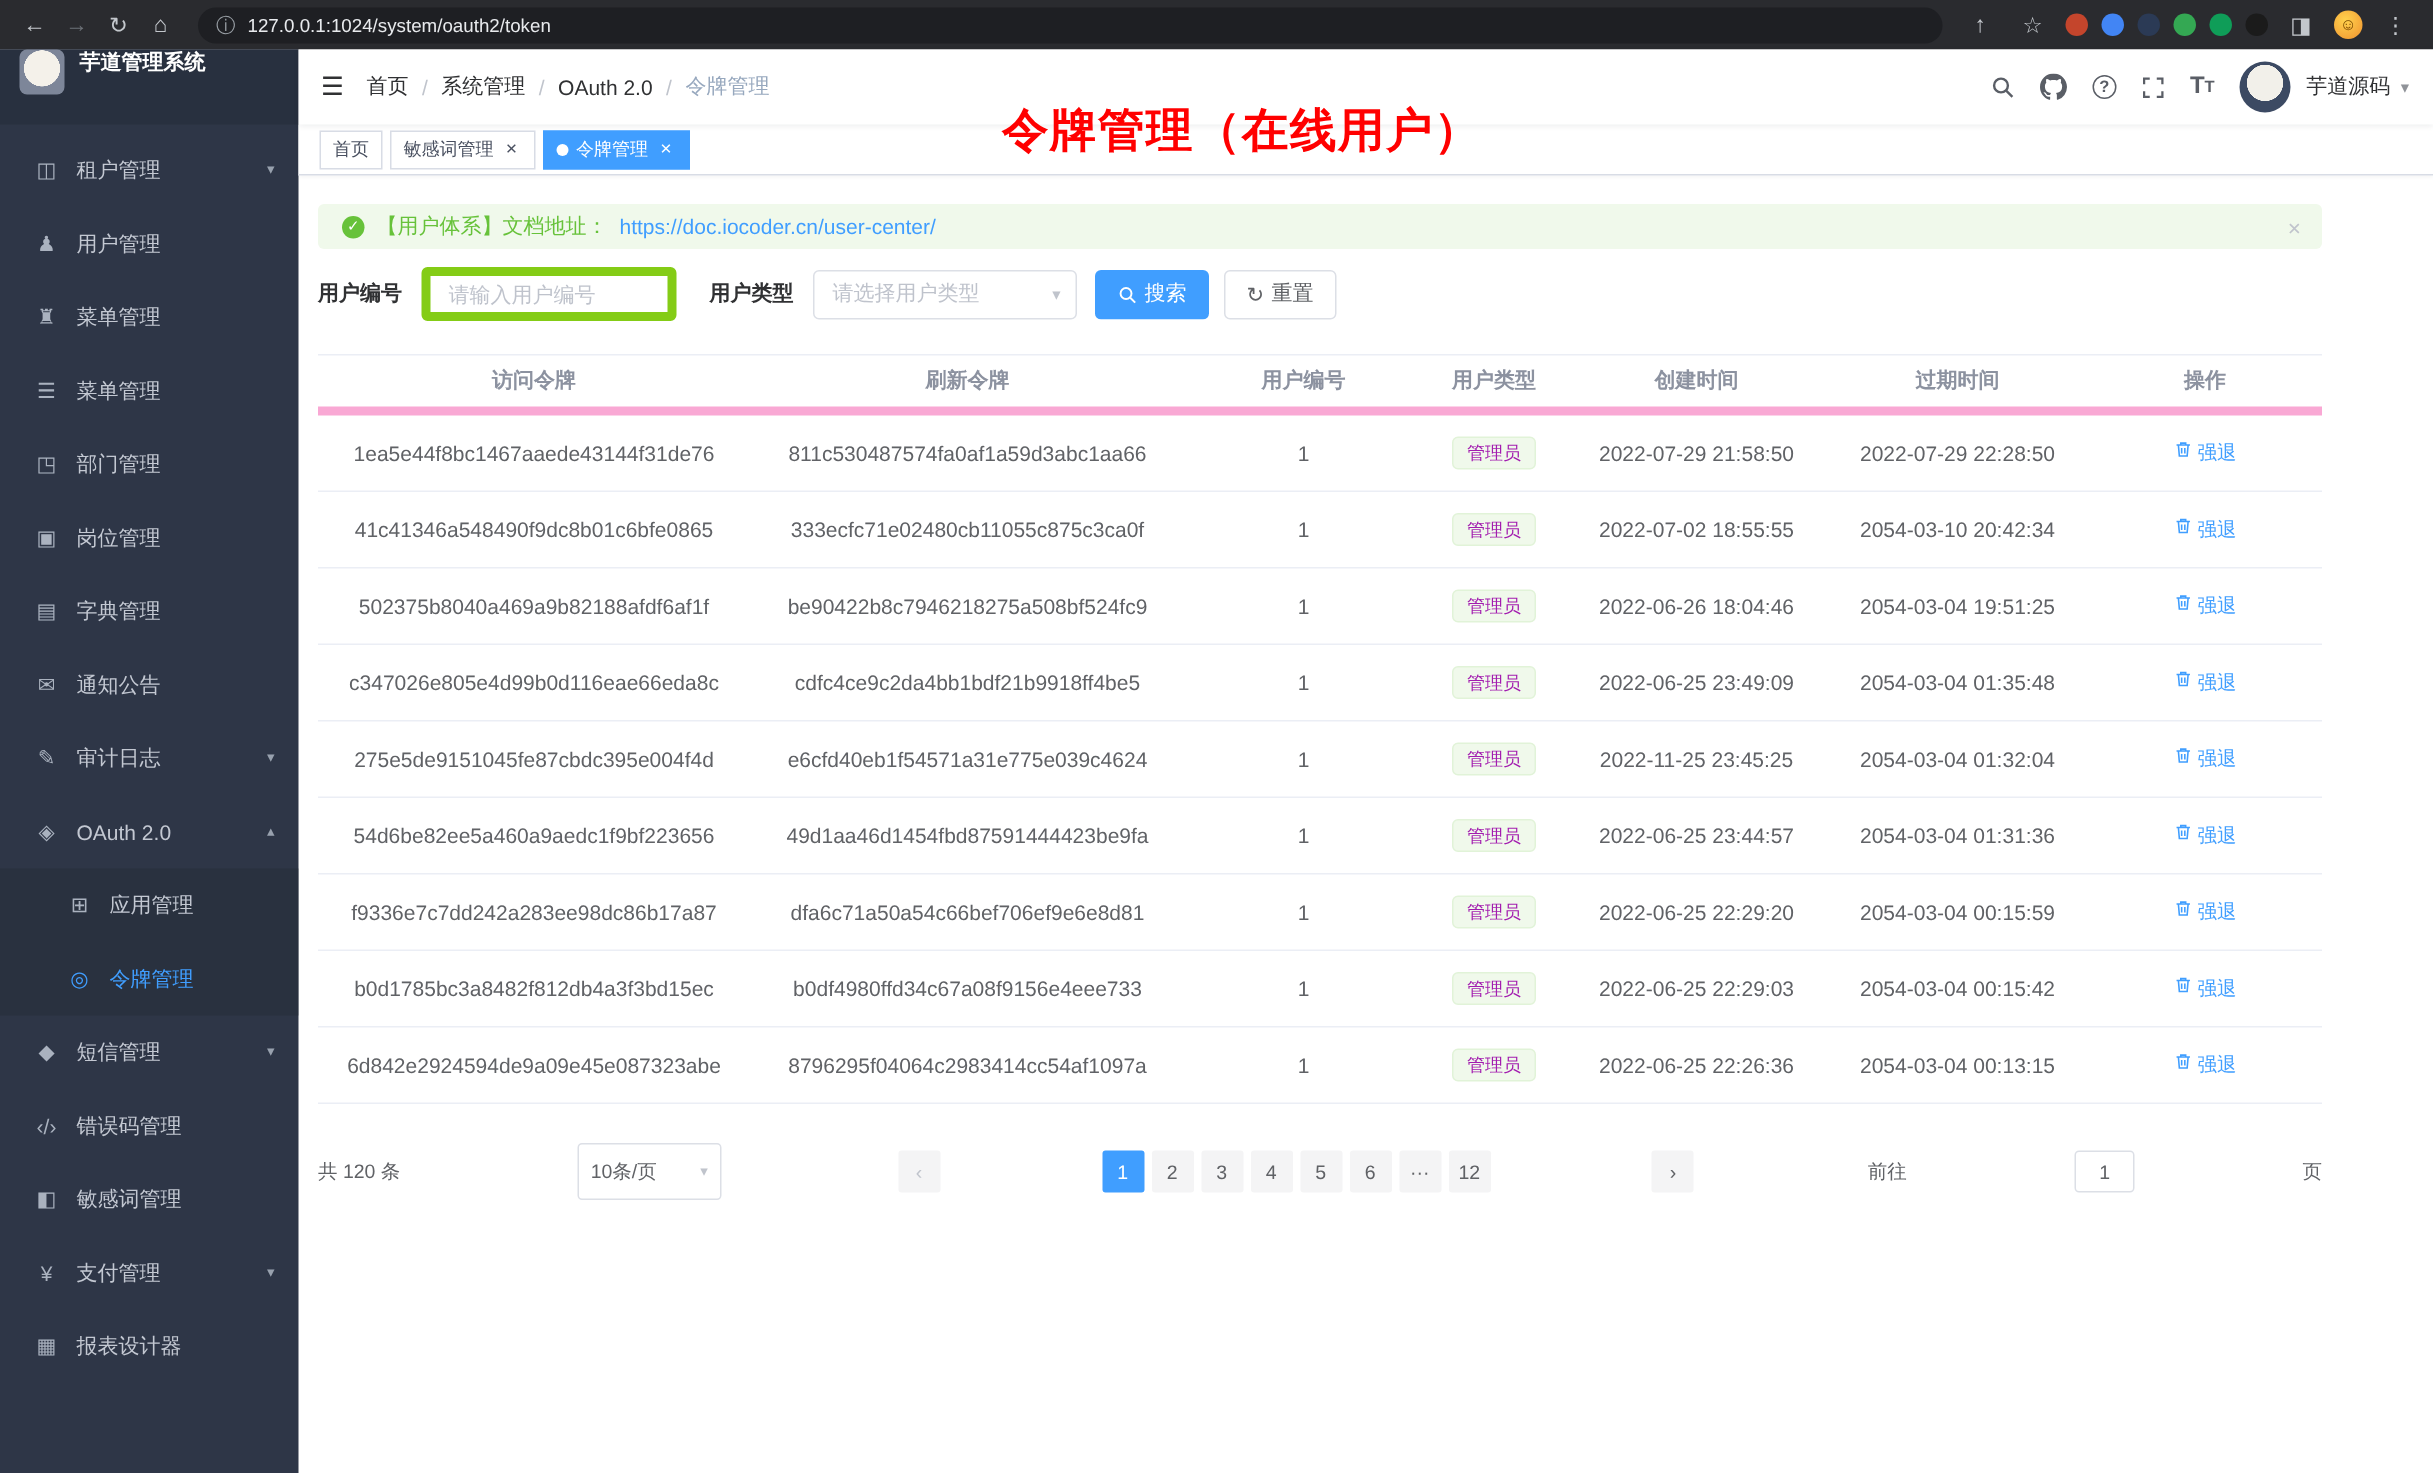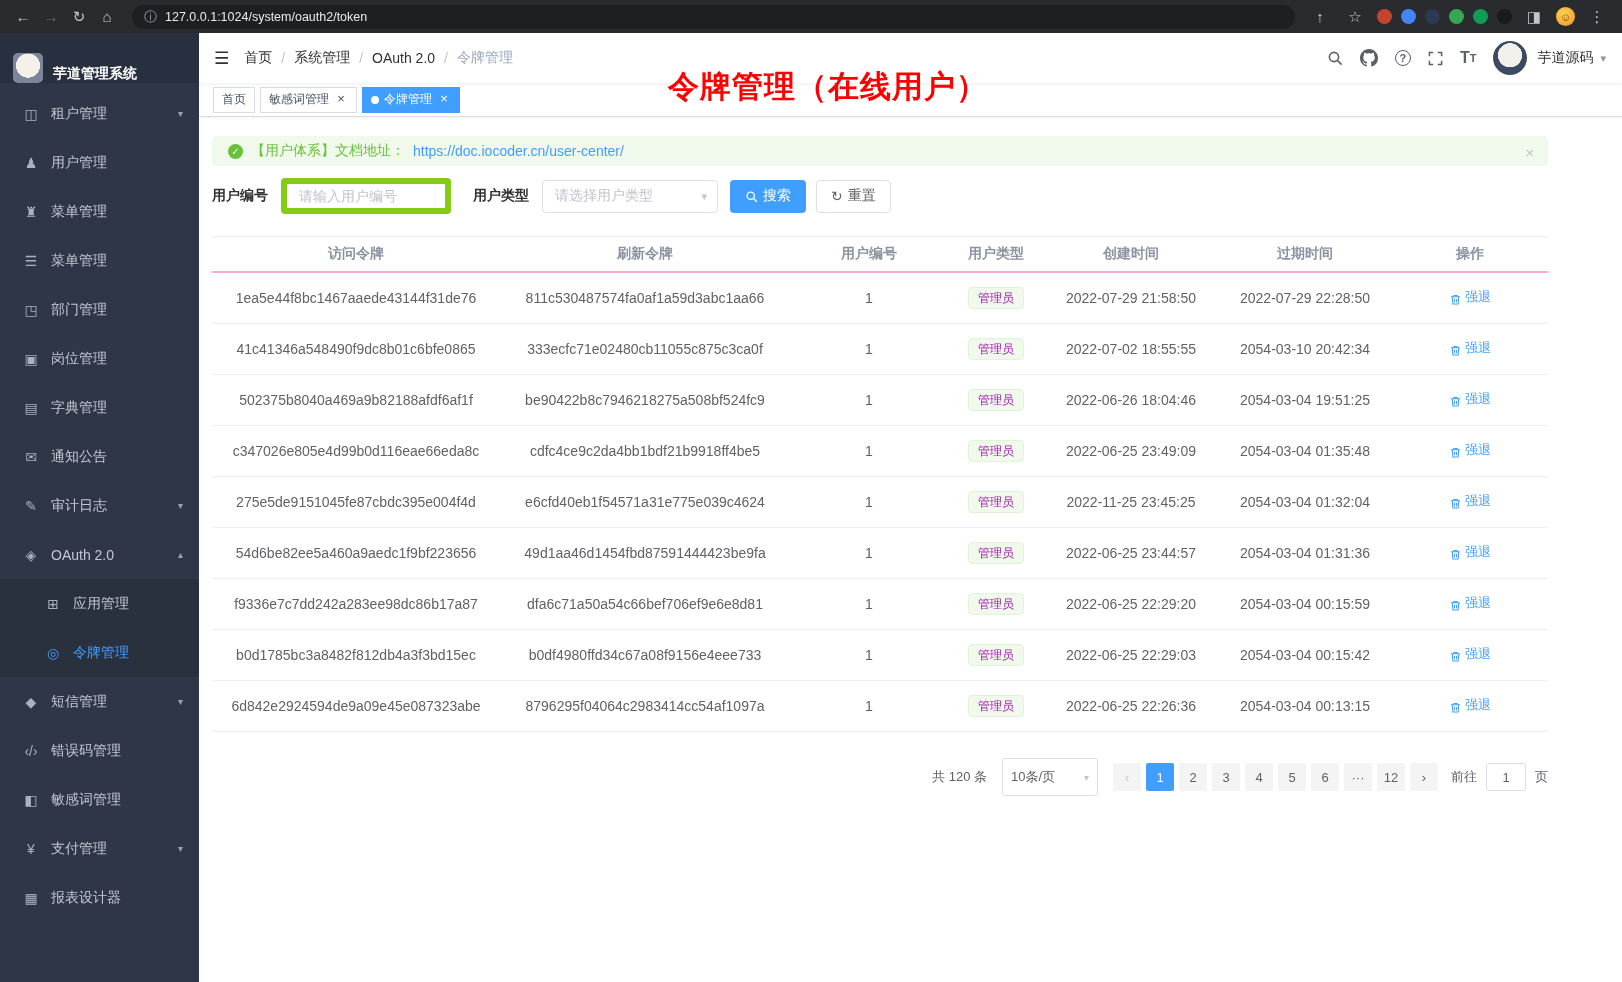--- a/index.html
+++ b/index.html
@@ -12,21 +12,21 @@
   .b-btn.dim{color:#6d7278}
   .omnibox{flex:1;height:24px;border-radius:12px;background:#1e1f23;display:flex;align-items:center;gap:8px;padding:0 12px;margin:0 10px;font-size:12.5px;color:#e8eaed}
   .omni-info{color:#9aa0a6;font-size:13px}
   .b-right{display:flex;align-items:center;gap:9px;margin-left:auto;padding-right:2px}
   .ext-dot{width:15px;height:15px;border-radius:50%;display:inline-block;flex:none;cursor:pointer}
   .profile-dot{width:19px;height:19px;border-radius:50%;background:radial-gradient(circle at 40% 35%,#ffd24d,#f0922f);display:flex;align-items:center;justify-content:center;font-size:11px;color:#7a4a00;cursor:pointer}
 
   
   .app{display:flex;height:949px}
   .sidebar{width:199px;background:#2e3647;flex:none;display:flex;flex-direction:column}
-  .logo{height:50px;display:flex;align-items:flex-end;gap:10px;padding:0 13px;background:#28303f;flex:none}
+  .logo{height:50px;display:flex;align-items:flex-start;gap:10px;padding:0 13px;background:#28303f;flex:none}
   .logo-img{width:30px;height:30px;border-radius:5px;background:radial-gradient(circle at 50% 42%,#f4f1ea 0 52%,#7d8699 53%);flex:none}
   .logo-title{color:#fff;font-size:14px;font-weight:700;white-space:nowrap}
   .menu{padding-top:6px;overflow:hidden}
   .menu-item{height:49px;display:flex;align-items:center;padding:0 16px 0 20px;color:#c3c8d2;font-size:14px;cursor:pointer;white-space:nowrap}
   .menu-item .mi-icon{width:22px;margin-right:9px;text-align:center;font-size:14px;color:#aab2bf;flex:none}
   .menu-item.sub{padding-left:42px;background:#29313f}
   .menu-item.active{color:var(--accent,#409eff)}
   .menu-item.active .mi-icon{color:var(--accent,#409eff)}
   .mi-arrow{margin-left:auto;font-size:10px;color:#98a1ae}
 
@@ -68,26 +68,26 @@
   .f-input::placeholder{color:#bfc3cc}
   .f-gap{width:22px;flex:none}
   .f-select{width:176px;height:33px;border:1px solid #dcdfe6;border-radius:4px;padding:0 10px 0 12px;display:flex;align-items:center;justify-content:space-between;color:#bfc3cc;cursor:pointer;background:#fff}
   .f-select .caret{color:#c0c4cc;font-size:11px}
   .btn{height:33px;border-radius:4px;font-size:14px;display:inline-flex;align-items:center;gap:5px;padding:0 14px;cursor:pointer;border:1px solid transparent;font-family:inherit}
   .btn-primary{background:var(--accent,#409eff);color:#fff;margin-left:12px}
   .btn-plain{background:#fff;border-color:#dcdfe6;color:#606266;margin-left:10px}
 
   .table-wrap{margin-top:22px}
   table{width:100%;table-layout:fixed;border-collapse:collapse}
-  th{border-top:1px solid #ebeef5;border-bottom:2px solid #f9a8d4;padding:8px 6px;font-size:14px;color:#8c92a0;font-weight:700;text-align:center;white-space:nowrap}
+  th{border-top:1px solid #ebeef5;border-bottom:6px solid #f9a8d4;padding:8px 6px;font-size:14px;color:#8c92a0;font-weight:700;text-align:center;white-space:nowrap}
   td{border-bottom:1px solid #ebeef5;padding:14px 6px;font-size:14px;color:#606266;text-align:center;white-space:nowrap;overflow:hidden}
   .tag-green{display:inline-block;background:#f0f9eb;border:1px solid #e1f3d8;color:#a21caf;font-size:12px;line-height:20px;padding:0 9px;border-radius:4px}
-  .action-link{color:var(--accent,#409eff);font-size:13px;cursor:pointer;display:inline-flex;align-items:flex-end;gap:3px}
-
-  .pagination{display:flex;align-items:center;justify-content:flex-end;margin-top:26px;font-size:13px;color:#606266;gap:5px}
+  .action-link{color:var(--accent,#409eff);font-size:13px;cursor:pointer;display:inline-flex;align-items:flex-start;gap:3px}
+
+  .pagination{display:flex;align-items:center;justify-content:space-between;margin-top:26px;font-size:13px;color:#606266;gap:5px}
   .pg-total{margin-right:10px}
   .pg-size{width:96px;height:38px;border:1px solid #dcdfe6;border-radius:3px;display:flex;align-items:center;justify-content:space-between;padding:0 8px;background:#fff;cursor:pointer;margin-right:10px}
   .pg-size .caret{color:#c0c4cc;font-size:10px}
   .page-btn{min-width:28px;height:28px;border:none;border-radius:2px;background:#f4f4f5;color:#606266;font-size:13px;cursor:pointer;font-family:inherit}
   .page-btn.active{background:var(--accent,#409eff);color:#fff}
   .page-btn.prev{color:#c0c4cc}
   .pager{display:inline-flex;gap:5px}
   .pg-goto{margin-left:8px}
   .pg-goto-input{width:40px;height:28px;border:1px solid #dcdfe6;border-radius:3px;text-align:center;font-size:13px;color:#606266;outline:none;font-family:inherit;margin:0 4px}
 

